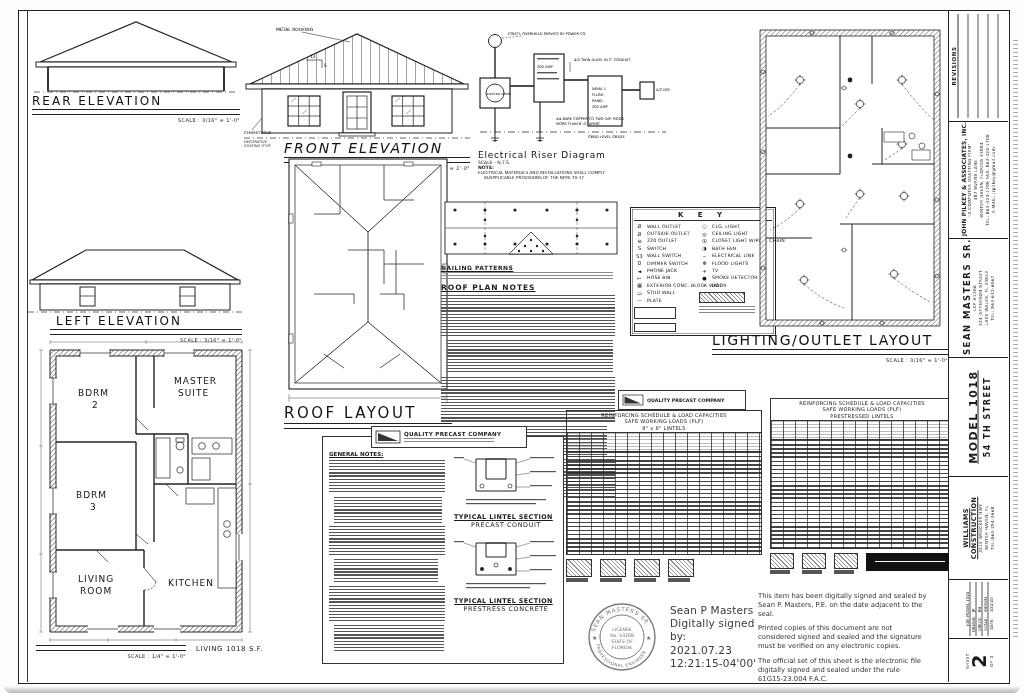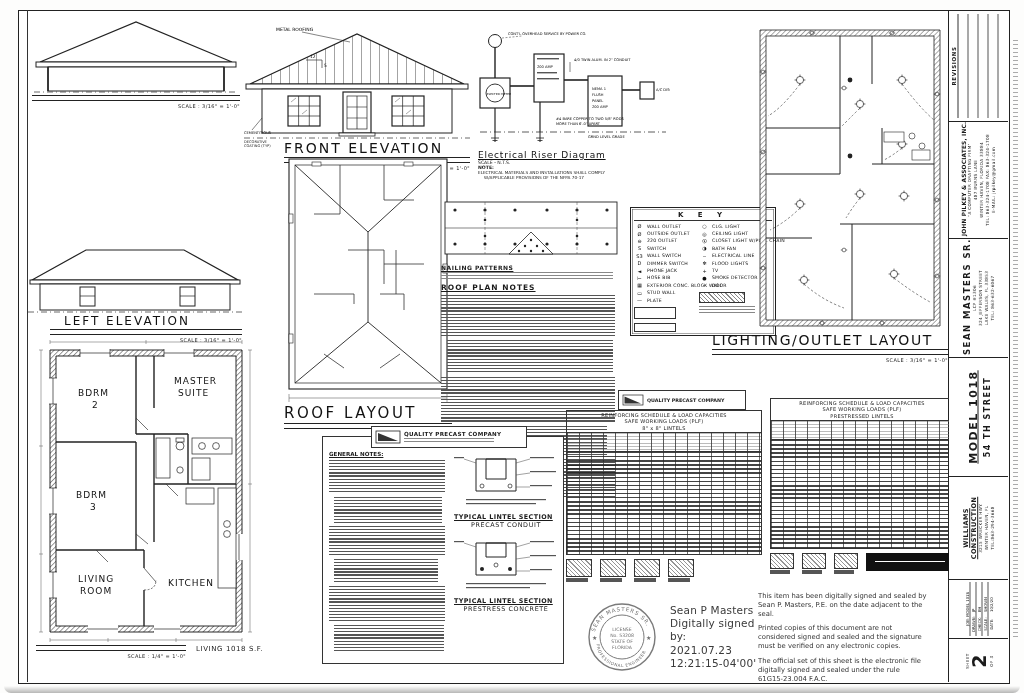--- a/index.html
+++ b/index.html
@@ -54,37 +54,38 @@
 
   <div class="abs" style="left:32px;top:16px;width:208px;">
     <svg width="208" height="78" viewBox="0 0 208 78">
       <polygon points="8,46 104,6 200,46" fill="#fff" stroke="#222" stroke-width="1.2"></polygon>
       <rect x="4" y="46" width="200" height="5" fill="#fff" stroke="#222" stroke-width="1"></rect>
       <rect x="16" y="51" width="176" height="24" fill="#fff" stroke="#222" stroke-width="1"></rect>
       <line x1="16" y1="51" x2="16" y2="75" stroke="#222" stroke-width="1.6"></line>
       <line x1="192" y1="51" x2="192" y2="75" stroke="#222" stroke-width="1.6"></line>
       <line x1="2" y1="76" x2="206" y2="76" stroke="#444" stroke-width=".8" stroke-dasharray="6 3 1 3"></line>
     </svg>
+    <div class="dtitle" style="font-size:12px;">REAR ELEVATION</div>
     <div class="dbl"></div>
     <div class="scale">SCALE : 3/16" = 1'-0"</div>
   </div>
 
 
   <div class="abs" style="left:28px;top:242px;width:214px;">
     <svg width="214" height="72" viewBox="0 0 214 72">
       <polygon points="4,38 58,8 156,8 210,38" fill="#fff" stroke="#222" stroke-width="1.2"></polygon>
       <rect x="2" y="38" width="210" height="4" fill="#fff" stroke="#222" stroke-width="1"></rect>
       <rect x="12" y="42" width="190" height="26" fill="#fff" stroke="#222" stroke-width="1"></rect>
       <rect x="52" y="45" width="15" height="19" fill="#fff" stroke="#222" stroke-width="1"></rect>
       <line x1="52" y1="54" x2="67" y2="54" stroke="#222" stroke-width=".7"></line>
       <rect x="152" y="45" width="15" height="19" fill="#fff" stroke="#222" stroke-width="1"></rect>
       <line x1="152" y1="54" x2="167" y2="54" stroke="#222" stroke-width=".7"></line>
       <line x1="0" y1="70" x2="214" y2="70" stroke="#444" stroke-width=".8" stroke-dasharray="6 3 1 3"></line>
     </svg>
-    <div class="dtitle" style="font-size:12px;margin-left:36px;">LEFT ELEVATION</div>
+    <div class="dtitle" style="font-size:12px;margin-left:28px;">LEFT ELEVATION</div>
     <div class="dbl" style="margin-left:22px;"></div>
     <div class="scale">SCALE : 3/16" = 1'-0"</div>
   </div>
 
   <div class="abs" style="left:244px;top:22px;width:226px;">
     <svg width="226" height="118" viewBox="0 0 226 118">
       <defs>
         <pattern id="roofseam" width="9" height="60" patternUnits="userSpaceOnUse">
           <line x1="0" y1="0" x2="0" y2="60" stroke="#333" stroke-width=".9"></line>
         </pattern>
@@ -119,21 +120,21 @@
       <rect x="103" y="74" width="20" height="33" fill="#fff" stroke="#222" stroke-width=".7"></rect>
       <line x1="113" y1="74" x2="113" y2="107" stroke="#222" stroke-width=".7"></line>
       <line x1="103" y1="85" x2="123" y2="85" stroke="#222" stroke-width=".6"></line>
       <line x1="103" y1="96" x2="123" y2="96" stroke="#222" stroke-width=".6"></line>
       <rect x="95" y="111" width="36" height="3" fill="#fff" stroke="#222" stroke-width=".8"></rect>
       <line x1="0" y1="116" x2="226" y2="116" stroke="#444" stroke-width=".8" stroke-dasharray="6 3 1 3"></line>
 
       <line x1="18" y1="96" x2="8" y2="108" stroke="#333" stroke-width=".6"></line>
       <text x="0" y="112" font-size="3.6">CEMENTITIOUS</text>
     </svg>
-    <div style="display:flex;gap:6px;">
+    <div style="display:flex;gap:6px;font-style:italic;">
       <div style="width:34px;">
         <div style="font-size:3.6px;">DECORATIVE</div>
         <div style="font-size:3.6px;">COATING (TYP)</div>
       </div>
       <div style="flex:1;">
         <div class="dtitle" style="font-size:14px;">FRONT ELEVATION</div>
         <div class="dbl"></div>
         <div class="scale">SCALE : 1/4" = 1'-0"</div>
       </div>
     </div>
@@ -176,21 +177,21 @@
       <line x1="17" y1="104" x2="17" y2="114" stroke="#222" stroke-width="1"></line>
       <line x1="13" y1="110" x2="21" y2="110" stroke="#222" stroke-width=".8"></line>
       <line x1="14.5" y1="112.5" x2="19.5" y2="112.5" stroke="#222" stroke-width=".8"></line>
       <line x1="62" y1="104" x2="62" y2="114" stroke="#222" stroke-width="1"></line>
       <line x1="58" y1="110" x2="66" y2="110" stroke="#222" stroke-width=".8"></line>
       <line x1="59.5" y1="112.5" x2="64.5" y2="112.5" stroke="#222" stroke-width=".8"></line>
       <text x="78" y="92" font-size="3.6">#4 BARE COPPER TO TWO 5/8" RODS</text>
       <text x="78" y="97" font-size="3.6">MORE THAN 6'-0" APART</text>
       <text x="110" y="110" font-size="3.6">GRND LEVEL GRADE</text>
     </svg>
-    <div class="dtitle" style="font-size:9px;letter-spacing:.8px;text-decoration:underline;">Electrical Riser Diagram</div>
+    <div class="dtitle" style="font-size:9px;letter-spacing:.8px;">Electrical Riser Diagram</div>
     <div style="font-size:4.6px;">SCALE - N.T.S.</div>
     <div style="font-size:4.6px;font-weight:700;">NOTE:</div>
     <div style="font-size:4.2px;">ELECTRICAL MATERIALS AND INSTALLATIONS SHALL COMPLY</div>
     <div style="font-size:4.2px;margin-left:6px;">W/APPLICABLE PROVISIONS OF THE NFPA 70-17</div>
   </div>
 
   <div class="abs" style="left:284px;top:154px;width:168px;">
     <svg width="168" height="250" viewBox="0 0 168 250">
       <rect x="5" y="5" width="158" height="230" fill="#fff" stroke="#222" stroke-width="1.1"></rect>
       <rect x="11" y="11" width="146" height="218" fill="none" stroke="#222" stroke-width=".7"></rect>

